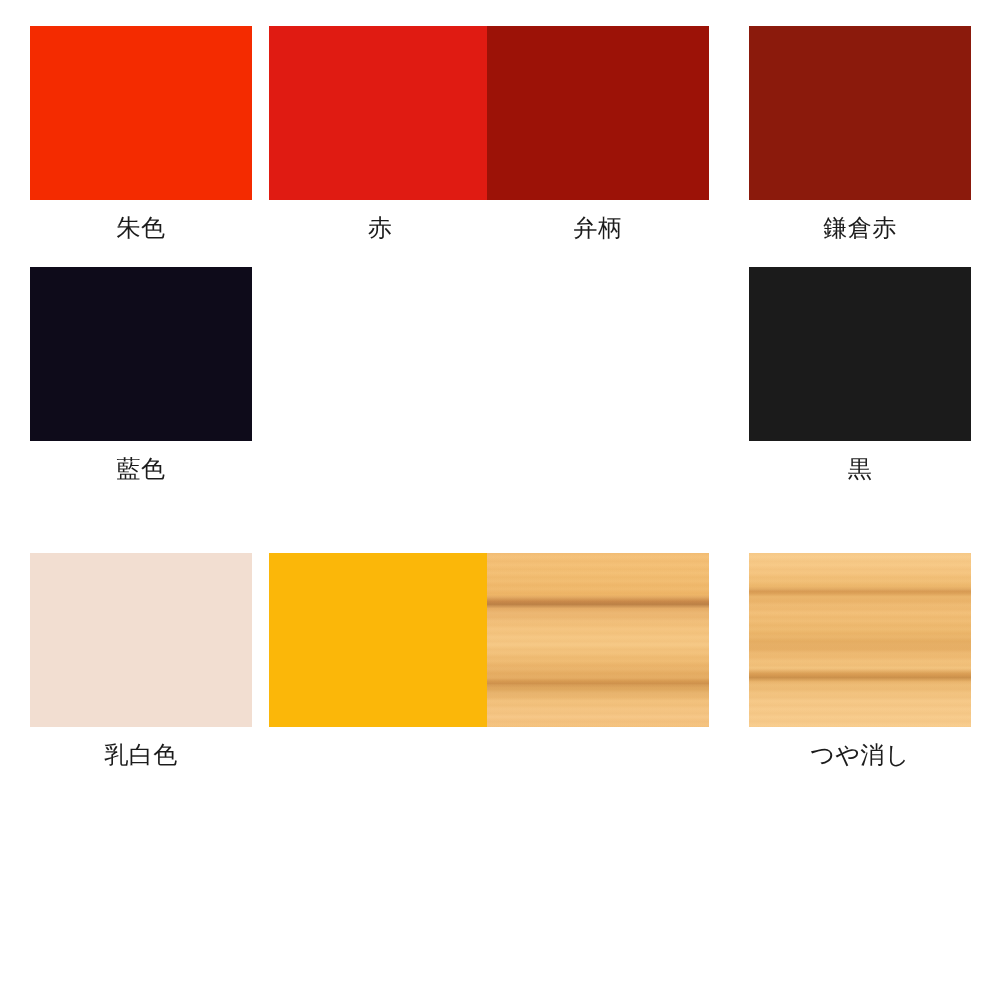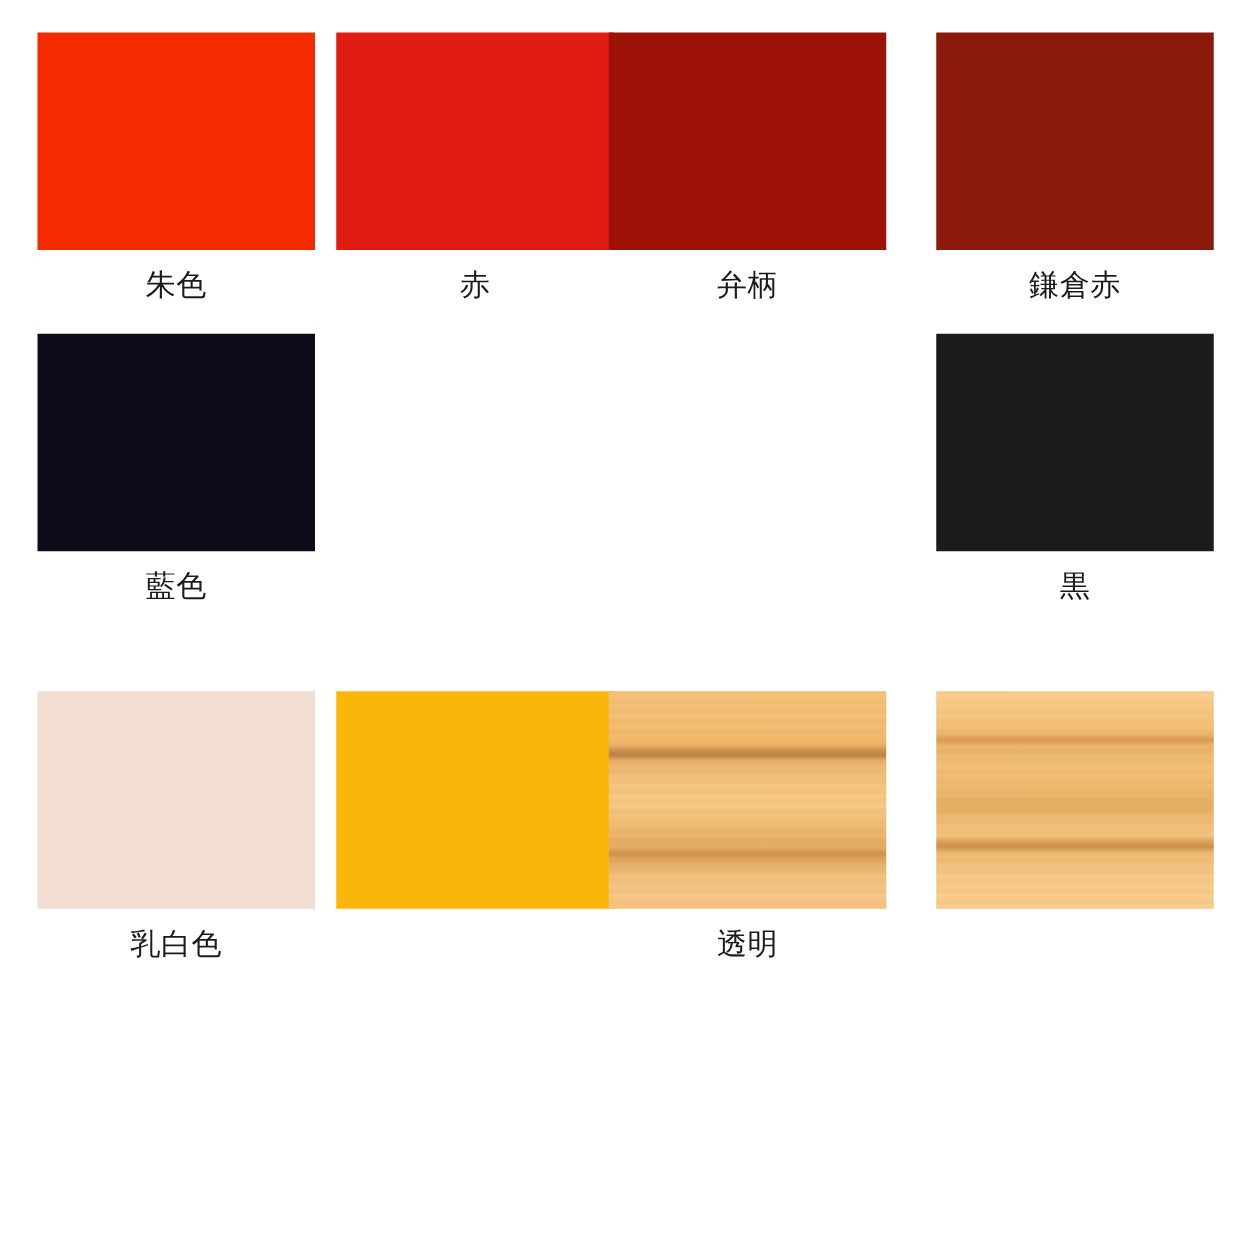--- a/index.html
+++ b/index.html
@@ -97,20 +97,20 @@
       <div class="swatch-chip" style="background: rgb(242, 222, 209);"></div>
       <div class="swatch-label">乳白色</div>
     </div>
     <div class="swatch-cell col-1 row-2">
       <div class="swatch-chip" style="background: rgb(251, 183, 9);"></div>
     </div>
     <div class="swatch-cell col-2 row-2">
       <div class="swatch-chip" style="background: linear-gradient(rgb(245, 192, 119) 0%, rgb(243, 190, 114) 12%, rgb(239, 182, 103) 24%, rgb(200, 136, 74) 28%, rgb(185, 124, 64) 29.5%, rgb(232, 176, 106) 32%, rgb(244, 194, 124) 42%, rgb(246, 200, 132) 52%, rgb(239, 186, 112) 62%, rgb(227, 169, 95) 72%, rgb(206, 144, 73) 75%, rgb(223, 167, 94) 77.5%, rgb(242, 192, 122) 85%, rgb(246, 198, 133) 94%, rgb(244, 192, 122) 100%);">
         <div class="grain-layer" style="background: repeating-linear-gradient(rgba(180, 110, 40, 0.05) 0px, rgba(255, 235, 200, 0.05) 4px, rgba(180, 110, 40, 0.04) 8px);"></div>
       </div>
-      <div class="swatch-label">透明</div>
     </div>
     <div class="swatch-cell col-3 row-2">
       <div class="swatch-chip" style="background: linear-gradient(rgb(249, 205, 140) 0%, rgb(246, 198, 129) 10%, rgb(239, 186, 110) 19%, rgb(215, 154, 82) 22%, rgb(233, 178, 103) 25%, rgb(242, 190, 118) 34%, rgb(237, 184, 108) 45%, rgb(229, 172, 97) 53%, rgb(240, 188, 116) 60%, rgb(243, 195, 125) 66%, rgb(215, 154, 80) 70%, rgb(200, 140, 69) 71.5%, rgb(235, 183, 110) 74%, rgb(246, 200, 134) 85%, rgb(248, 204, 140) 100%);">
         <div class="grain-layer" style="background: repeating-linear-gradient(rgba(180, 110, 40, 0.05) 0px, rgba(255, 235, 200, 0.05) 4px, rgba(180, 110, 40, 0.04) 8px);"></div>
       </div>
+      <div class="swatch-label">つや消し</div>
     </div>
   </div>
 
 </body></html>

